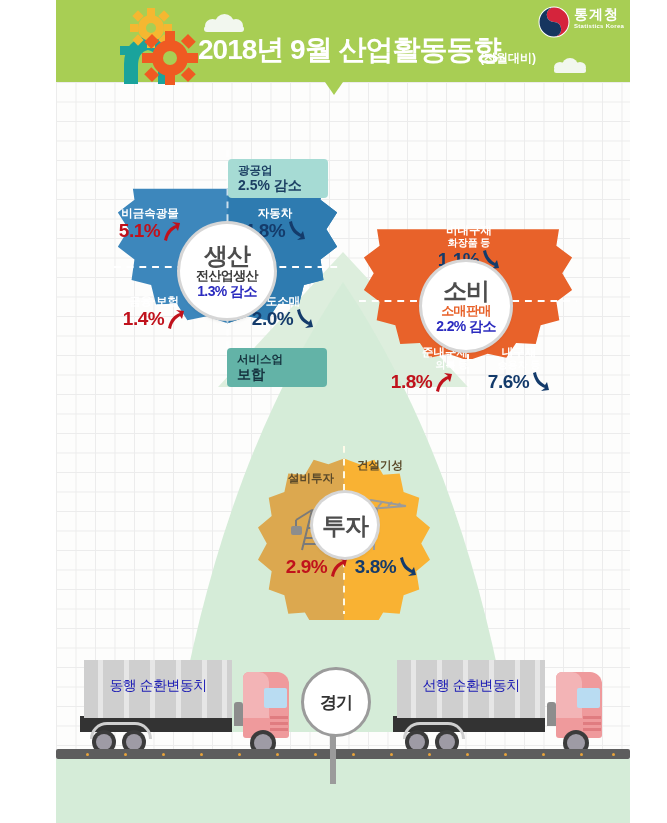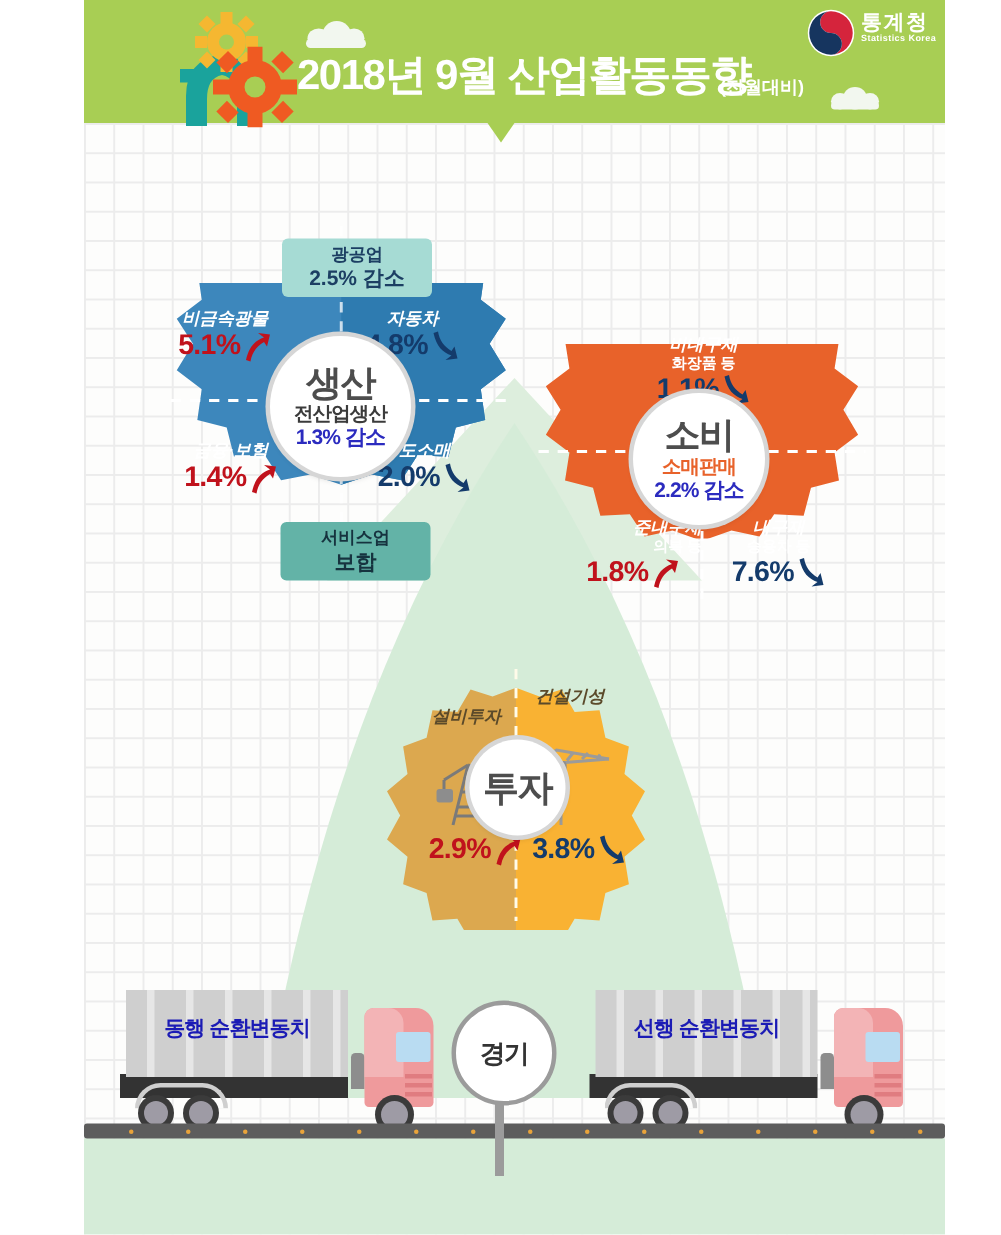--- a/index.html
+++ b/index.html
@@ -40,32 +40,32 @@
   
   .hill{position:absolute;z-index:1;}
 
   
   .gear{position:absolute;z-index:3;}
   .gearlbl{position:absolute;z-index:4;text-align:center;white-space:nowrap;}
   .hubc{position:absolute;z-index:5;border-radius:50%;background:#ffffff;
     box-shadow:0 0 0 3px #d6d6d6, 0 2px 4px rgba(0,0,0,.18);
     display:flex;flex-direction:column;align-items:center;justify-content:center;}
 
-  .lblname{font-size:11.5px;font-weight:bold;line-height:13px;font-style:italic;}
+  .lblname{font-size:11.5px;font-weight:bold;line-height:13px;}
   .lblsub{font-size:10px;font-weight:bold;line-height:12px;font-family:Liberation Serif, serif;}
   .val{font-size:19px;font-weight:bold;letter-spacing:-.5px;}
   .val-up{color:#c0121c;}
   .val-dn{color:#143b6b;}
   .valrow{display:flex;align-items:center;justify-content:center;gap:1px;}
 
   .hub-main{font-size:24px;font-weight:bold;color:#4d4d4d;letter-spacing:-1px;line-height:25px;}
   .hub-sub{font-size:13px;font-weight:bold;color:#3b3b3b;letter-spacing:-.6px;line-height:15px;}
   .hub-val{font-size:14px;font-weight:bold;color:#2b2bbf;letter-spacing:-.6px;line-height:16px;}
 
-  .chip{position:absolute;z-index:5;border-radius:4px;text-align:center;padding:4px 10px;}
+  .chip{position:absolute;z-index:5;border-radius:4px;padding:4px 10px;margin-left:40px;}
   .chip .c1{font-size:11.5px;font-weight:bold;line-height:14px;}
   .chip .c2{font-size:14px;font-weight:bold;line-height:17px;}
 
   
   .road{position:absolute;left:56px;top:749px;width:574px;height:10px;background:#5d5d5d;z-index:4;border-radius:2px;}
   .road i{position:absolute;top:4px;width:3px;height:3px;border-radius:50%;background:#e8a33a;}
   .ground{position:absolute;left:56px;top:759px;width:574px;height:64px;background:#d5ecd8;z-index:2;}
 
   .truck{position:absolute;z-index:4;}
   .t-box{position:absolute;background:#cfcfcf;}
@@ -74,21 +74,21 @@
   .t-cabin{position:absolute;background:#ef9a9c;border-radius:6px 12px 3px 3px;}
   .t-cabin2{position:absolute;background:#f3b4b6;border-radius:6px 10px 0 0;}
   .t-win{position:absolute;background:#b9dcf2;border-radius:2px;}
   .t-wframe{position:absolute;background:#f3b4b6;border-radius:2px;}
   .t-wheel{position:absolute;border-radius:50%;background:#3b3b3b;}
   .t-wheel i{position:absolute;left:4px;top:4px;width:16px;height:16px;border-radius:50%;background:#9e9ba5;}
   .t-arch{position:absolute;border:3px solid #cfcfcf;border-bottom:none;border-radius:20px 20px 0 0;height:14px;}
   .t-stack{position:absolute;background:#8d8d8d;border-radius:3px 3px 0 0;}
   .t-grille{position:absolute;background:#e07c80;}
   .truck-txt{position:absolute;z-index:5;text-align:center;white-space:nowrap;}
-  .tt1{font-size:14px;font-weight:bold;color:#1b1bb5;letter-spacing:-.6px;line-height:18px;}
+  .tt1{font-size:14px;font-weight:normal;color:#1b1bb5;letter-spacing:-.6px;line-height:18px;}
   .tt2{font-size:16px;font-weight:bold;color:#1b1bb5;letter-spacing:-.6px;line-height:20px;}
   .tt2 sub{font-size:10px;}
 
   .sign{position:absolute;z-index:5;}
   .sign-pole{position:absolute;left:29px;top:52px;width:6px;height:65px;background:#9b9b9b;}
   .sign-face{position:absolute;left:0;top:0;width:64px;height:64px;border-radius:50%;background:#ffffff;
     border:3px solid #9b9b9b;display:flex;align-items:center;justify-content:center;}
   .sign-face span{font-size:17px;font-weight:bold;color:#333;letter-spacing:-1px;}
 </style>
 </head>

